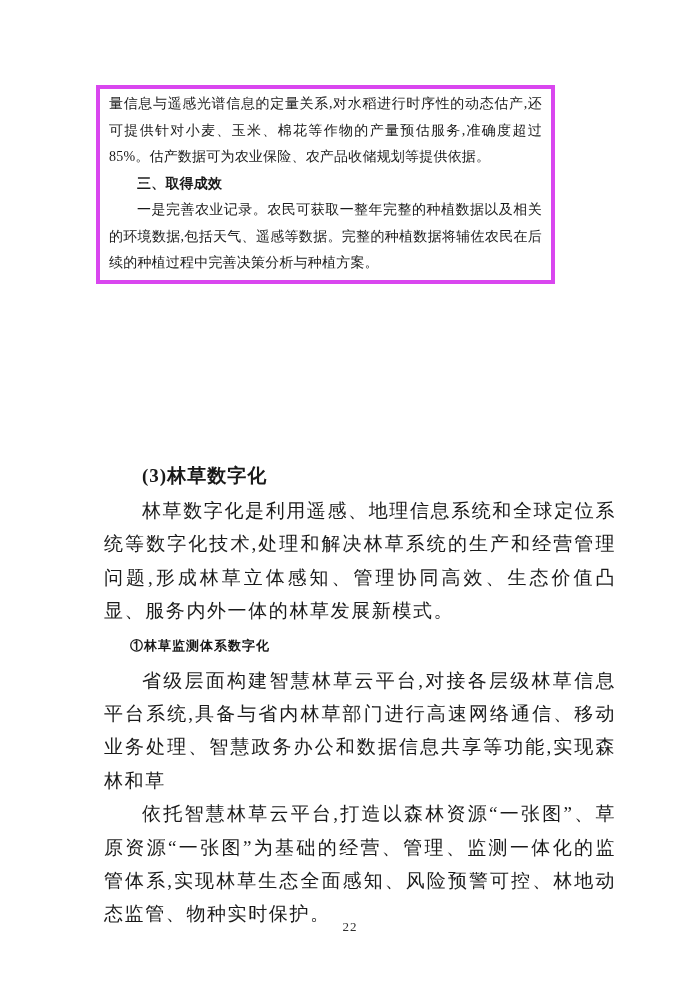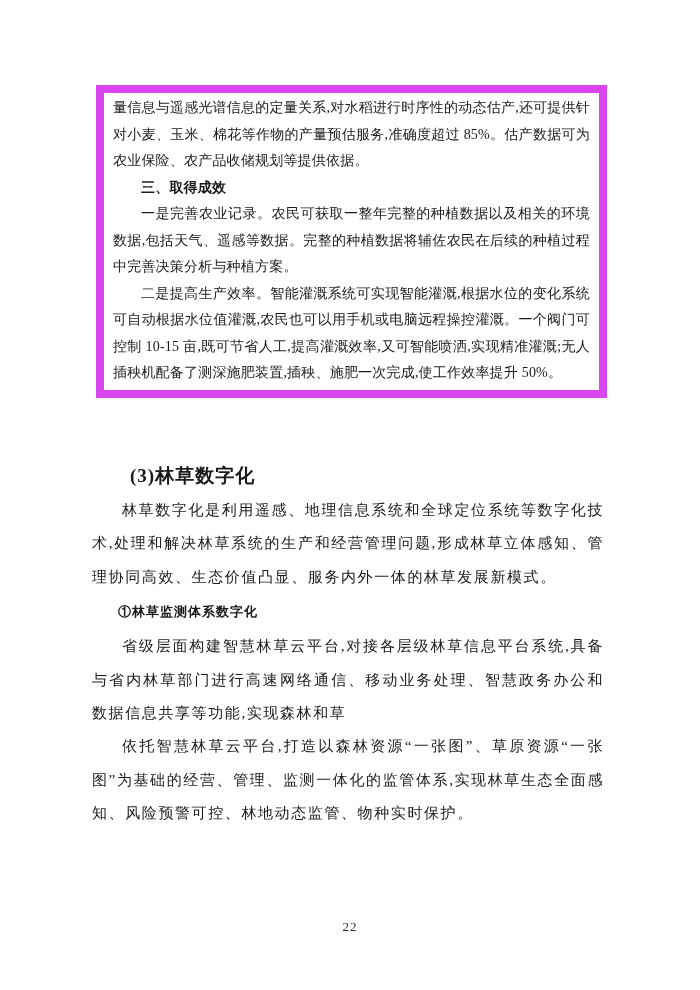--- a/index.html
+++ b/index.html
@@ -15,22 +15,22 @@
     position: absolute;
     inset: 0;
     background: #ffffff;
   }
 
   
   .callout-box {
     position: absolute;
     left: 96px;
     top: 85px;
-    width: 511px;
-    border: 8px solid #d946ef;
+    width: 459px;
+    border: 4px solid #d946ef;
     padding: 2px 9px 3px 9px;
     background: #ffffff;
   }
   .callout-box p {
     font-size: 14px;
     line-height: 26.5px;
     text-align: justify;
     text-justify: inter-character;
     text-indent: 2em;
     letter-spacing: 0.2px;
@@ -39,34 +39,34 @@
   .callout-box .box-heading {
     font-weight: bold;
     font-size: 14px;
     line-height: 26.5px;
     text-indent: 2em;
   }
 
   
   .main-section {
     position: absolute;
-    left: 92px;
+    left: 104px;
     top: 461px;
     width: 512px;
   }
   .section-heading {
     font-size: 19px;
     font-weight: bold;
     line-height: 30px;
     text-indent: 2em;
     letter-spacing: 1px;
     margin-bottom: 3px;
   }
   .main-section p.body-para {
-    font-size: 15px;
+    font-size: 19px;
     line-height: 33.4px;
     text-align: justify;
     text-justify: inter-character;
     text-indent: 2em;
     letter-spacing: 1.6px;
   }
   .sub-heading {
     font-size: 13px;
     font-weight: bold;
     line-height: 32px;
@@ -91,21 +91,20 @@
 </style>
 </head>
 <body>
 
 <div class="page">
 
   <div class="callout-box">
     <p class="continuation">量信息与遥感光谱信息的定量关系,对水稻进行时序性的动态估产,还可提供针对小麦、玉米、棉花等作物的产量预估服务,准确度超过 85%。估产数据可为农业保险、农产品收储规划等提供依据。</p>
     <p class="box-heading">三、取得成效</p>
     <p>一是完善农业记录。农民可获取一整年完整的种植数据以及相关的环境数据,包括天气、遥感等数据。完整的种植数据将辅佐农民在后续的种植过程中完善决策分析与种植方案。</p>
-    <p>二是提高生产效率。智能灌溉系统可实现智能灌溉,根据水位的变化系统可自动根据水位值灌溉,农民也可以用手机或电脑远程操控灌溉。一个阀门可控制 10-15 亩,既可节省人工,提高灌溉效率,又可智能喷洒,实现精准灌溉;无人插秧机配备了测深施肥装置,插秧、施肥一次完成,使工作效率提升 50%。</p>
   </div>
 
   <div class="main-section">
     <h3 class="section-heading">(3)林草数字化</h3>
     <p class="body-para">林草数字化是利用遥感、地理信息系统和全球定位系统等数字化技术,处理和解决林草系统的生产和经营管理问题,形成林草立体感知、管理协同高效、生态价值凸显、服务内外一体的林草发展新模式。</p>
     <h4 class="sub-heading">①林草监测体系数字化</h4>
     <p class="body-para">省级层面构建智慧林草云平台,对接各层级林草信息平台系统,具备与省内林草部门进行高速网络通信、移动业务处理、智慧政务办公和数据信息共享等功能,实现森林和草</p>
     <p class="body-para">依托智慧林草云平台,打造以森林资源“一张图”、草原资源“一张图”为基础的经营、管理、监测一体化的监管体系,实现林草生态全面感知、风险预警可控、林地动态监管、物种实时保护。</p>
   </div>
 

